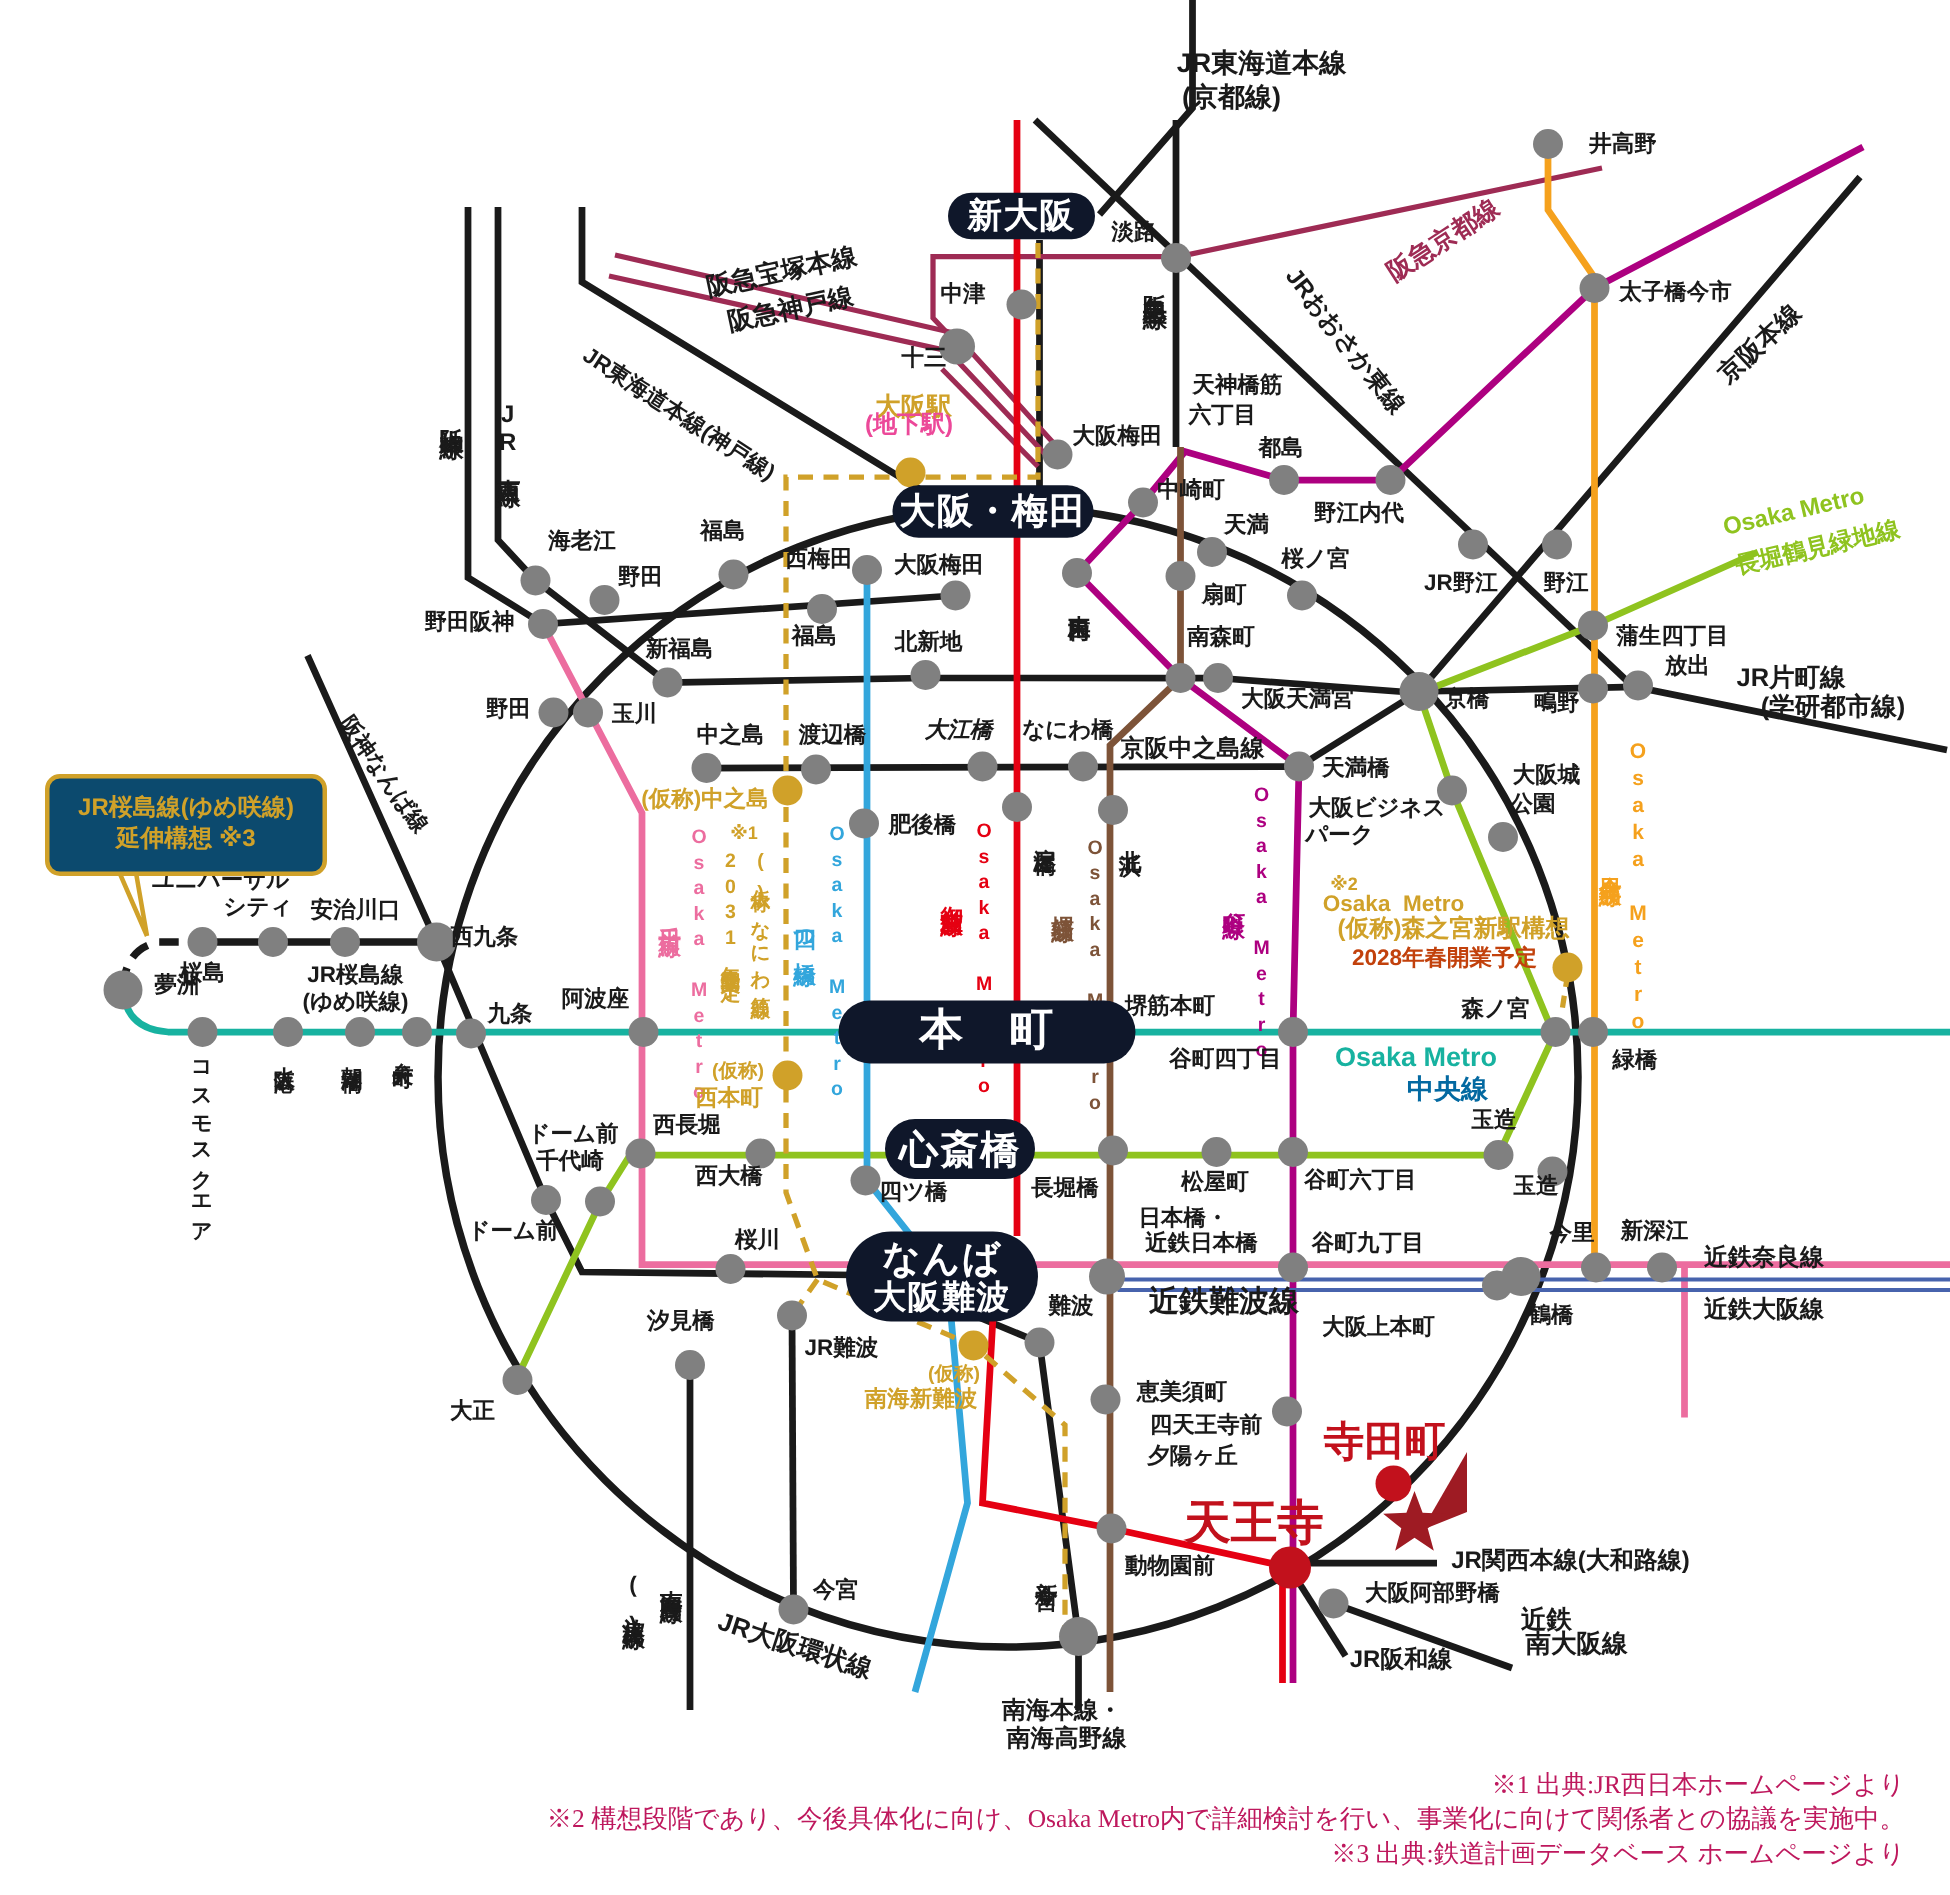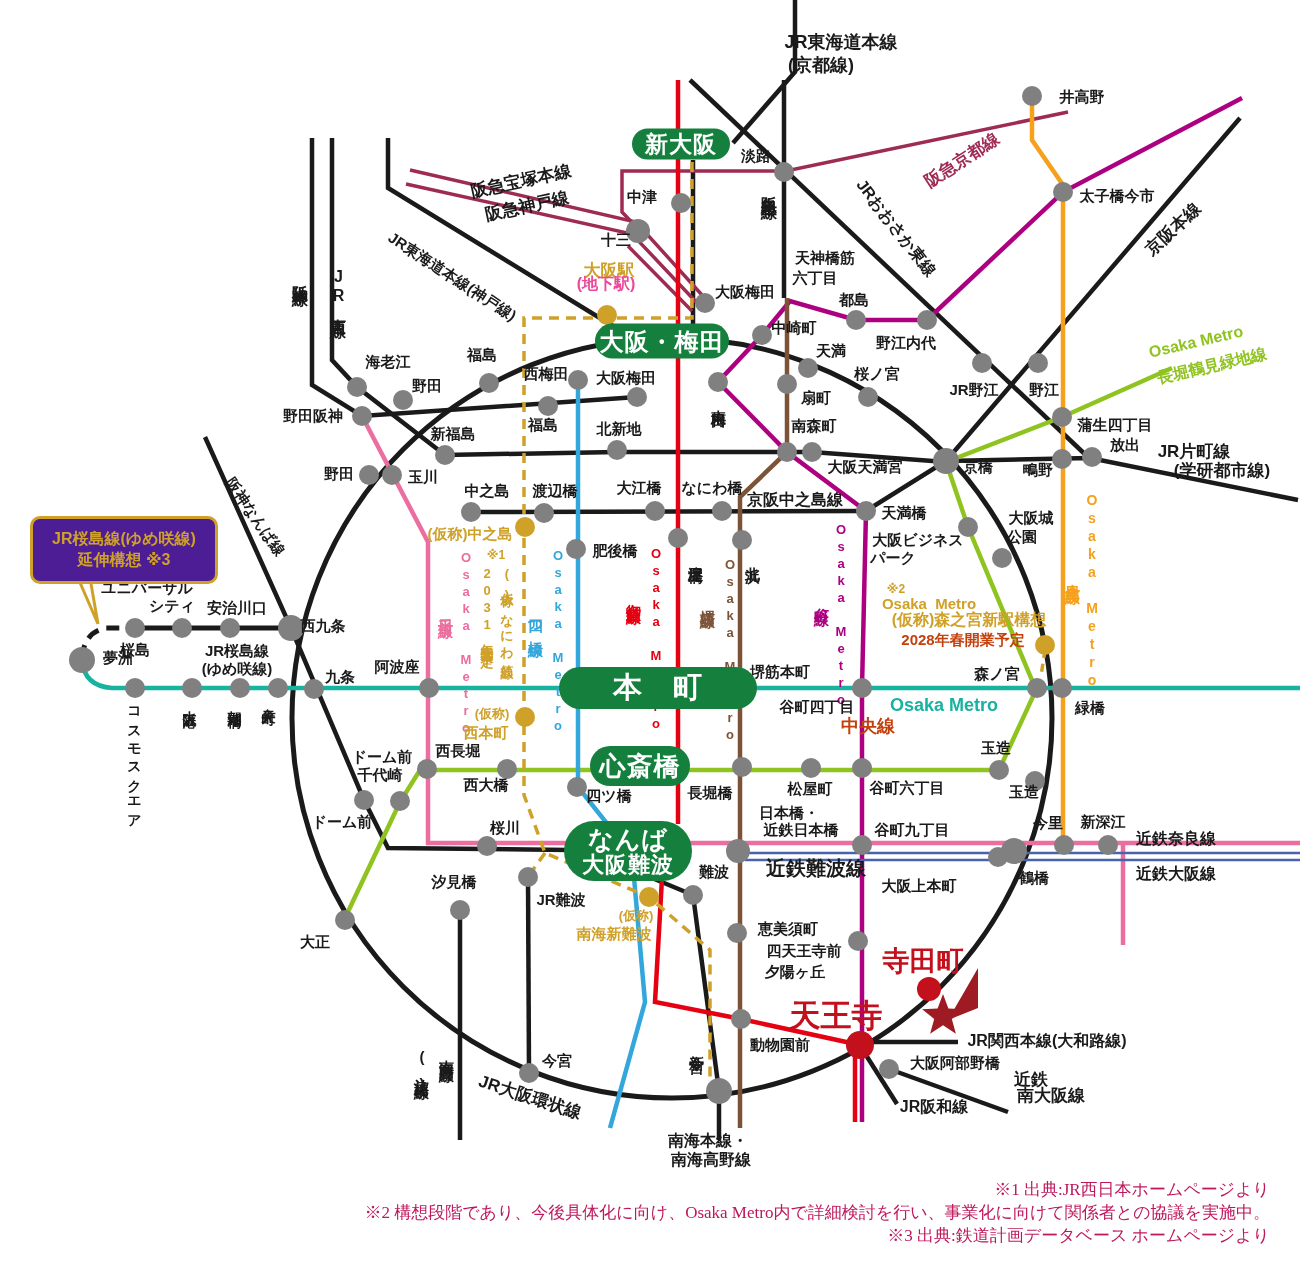--- a/index.html
+++ b/index.html
@@ -3,24 +3,24 @@
 <meta charset="utf-8">
 <style>
   html,body{margin:0;padding:0;background:#fff;}
   #canvas{position:relative;width:1300px;height:1263px;background:#fff;overflow:hidden;
           font-family:"Liberation Sans","DejaVu Sans",sans-serif;}
   #rail-svg{position:absolute;left:0;top:0;}
   .label{position:absolute;white-space:pre;font-weight:700;color:#1a1a1a;line-height:1.12;
          transform:translate(-50%,-50%);text-align:center;}
   .label.vert{writing-mode:vertical-rl;text-orientation:upright;transform:translate(-50%,0);
               letter-spacing:2px;line-height:1;}
-  .pill{position:absolute;background:#15803d;color:#fff;font-weight:700;border-radius:999px;
+  .pill{position:absolute;background:#0f172a;color:#fff;font-weight:700;border-radius:999px;
         display:flex;flex-direction:column;align-items:center;justify-content:center;
         transform:translate(-50%,-50%);line-height:1.08;letter-spacing:1px;}
-  .gold-box{position:absolute;border:3px solid #d0a129;border-radius:10px;background:#4c1d95;
+  .gold-box{position:absolute;border:3px solid #d0a129;border-radius:10px;background:#0c4a6e;
             color:#d0a129;font-weight:700;display:flex;flex-direction:column;align-items:center;
             justify-content:center;line-height:1.3;font-size:16px;}
   .banner{position:absolute;background:#9e1b23;color:#fff;display:flex;flex-direction:column;
           align-items:center;justify-content:center;font-family:"Liberation Serif","DejaVu Serif",serif;}
   .banner .t1{font-size:27px;letter-spacing:1px;}
   .banner .t2{font-size:14px;letter-spacing:1px;margin-top:2px;}
   .footnotes{position:absolute;right:30px;top:1178px;text-align:right;color:#be185d;
              font-family:"Liberation Serif","DejaVu Serif",serif;font-size:17px;line-height:1.36;}
 </style>
 </head>
@@ -195,21 +195,21 @@
       <div class="label" style="left: 708px; top: 1141px; font-size: 16px;">南海本線・</div>
       <div class="label" style="left: 711px; top: 1160px; font-size: 16px;">南海高野線</div>
       <div class="label" style="left: 1047px; top: 1041px; font-size: 16px;">JR関西本線(大和路線)</div>
       <div class="label" style="left: 1031px; top: 1080px; font-size: 17px;">近鉄</div>
       <div class="label" style="left: 1051px; top: 1096px; font-size: 17px;">南大阪線</div>
       <div class="label" style="left: 934px; top: 1107px; font-size: 16px;">JR阪和線</div>
       <div class="label" style="left: 1176px; top: 839px; font-size: 16px;">近鉄奈良線</div>
       <div class="label" style="left: 1176px; top: 874px; font-size: 16px;">近鉄大阪線</div>
       <div class="label" style="left: 816px; top: 868px; font-size: 20px;">近鉄難波線</div>
       <div class="label" style="left: 944px; top: 705px; font-size: 18px; color: rgb(23, 178, 160);">Osaka Metro</div>
-      <div class="label" style="left: 868px; top: 726px; font-size: 18px; color: #c2410c;">中央線</div>
+      <div class="label" style="left: 965px; top: 726px; font-size: 18px; color: #0369a1;">中央線</div>
       <div class="label vert" style="left: 730px; top: 557px; font-size: 13px; color: rgb(125, 83, 56);">Osaka Metro</div>
       <div class="label vert" style="left: 708px; top: 598px; font-size: 15px; color: rgb(125, 83, 56);">堺筋線</div>
       <div class="label vert" style="left: 656px; top: 546px; font-size: 13px; color: rgb(229, 0, 18);">Osaka Metro</div>
       <div class="label vert" style="left: 634px; top: 592px; font-size: 15px; color: rgb(229, 0, 18);">御堂筋線</div>
       <div class="label vert" style="left: 558px; top: 548px; font-size: 13px; color: rgb(51, 166, 220);">Osaka Metro</div>
       <div class="label vert" style="left: 536px; top: 608px; font-size: 15px; color: rgb(51, 166, 220);">四つ橋線</div>
       <div class="label vert" style="left: 466px; top: 550px; font-size: 13px; color: rgb(236, 109, 159);">Osaka Metro</div>
       <div class="label vert" style="left: 446px; top: 606px; font-size: 15px; color: rgb(236, 109, 159);">千日前線</div>
       <div class="label" style="left: 496px; top: 556px; font-size: 12px; color: rgb(208, 161, 41);">※1</div>
       <div class="label vert" style="left: 507px; top: 566px; font-size: 13px; color: rgb(208, 161, 41);">(仮称)なにわ筋線</div>
@@ -246,21 +246,21 @@
       <div class="label" style="left: 546px; top: 374px; font-size: 15px;">西梅田</div>
       <div class="label" style="left: 626px; top: 378px; font-size: 15px;">大阪梅田</div>
       <div class="label" style="left: 619px; top: 429px; font-size: 15px;">北新地</div>
       <div class="label" style="left: 313px; top: 416px; font-size: 15px;">野田阪神</div>
       <div class="label" style="left: 339px; top: 474px; font-size: 15px;">野田</div>
       <div class="label" style="left: 423px; top: 477px; font-size: 15px;">玉川</div>
       <div class="label" style="left: 453px; top: 434px; font-size: 15px;">新福島</div>
       <div class="label" style="left: 543px; top: 425px; font-size: 15px;">福島</div>
       <div class="label" style="left: 471px; top: 491px; font-size: 15px; margin-left: 16px;">中之島</div>
       <div class="label" style="left: 555px; top: 491px; font-size: 15px;">渡辺橋</div>
-      <div class="label" style="left: 639px; top: 488px; font-size: 15px;">大江橋</div>
+      <div class="label" style="left: 639px; top: 488px; font-size: 15px; font-style: italic;">大江橋</div>
       <div class="label" style="left: 712px; top: 488px; font-size: 15px;">なにわ橋</div>
       <div class="label" style="left: 615px; top: 551px; font-size: 15px;">肥後橋</div>
       <div class="label vert" style="left: 696px; top: 553px; font-size: 15px;">淀屋橋</div>
       <div class="label vert" style="left: 753px; top: 555px; font-size: 15px;">北浜</div>
       <div class="label vert" style="left: 719px; top: 398px; font-size: 15px;">東梅田</div>
       <div class="label" style="left: 904px; top: 513px; font-size: 15px;">天満橋</div>
       <div class="label" style="left: 918px; top: 540px; font-size: 15px;">大阪ビジネス</div>
       <div class="label" style="left: 893px; top: 558px; font-size: 15px;">パーク</div>
       <div class="label" style="left: 1031px; top: 518px; font-size: 15px;">大阪城</div>
       <div class="label" style="left: 1022px; top: 537px; font-size: 15px;">公園</div>

